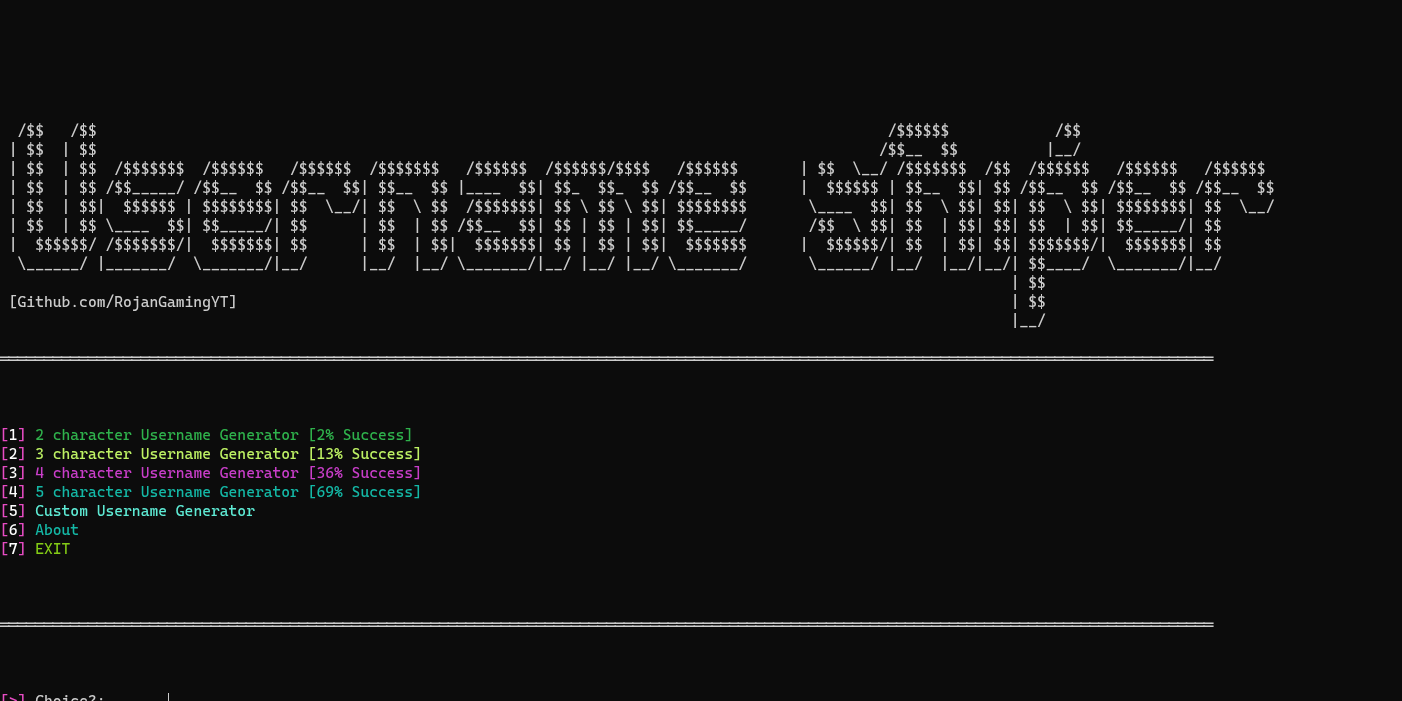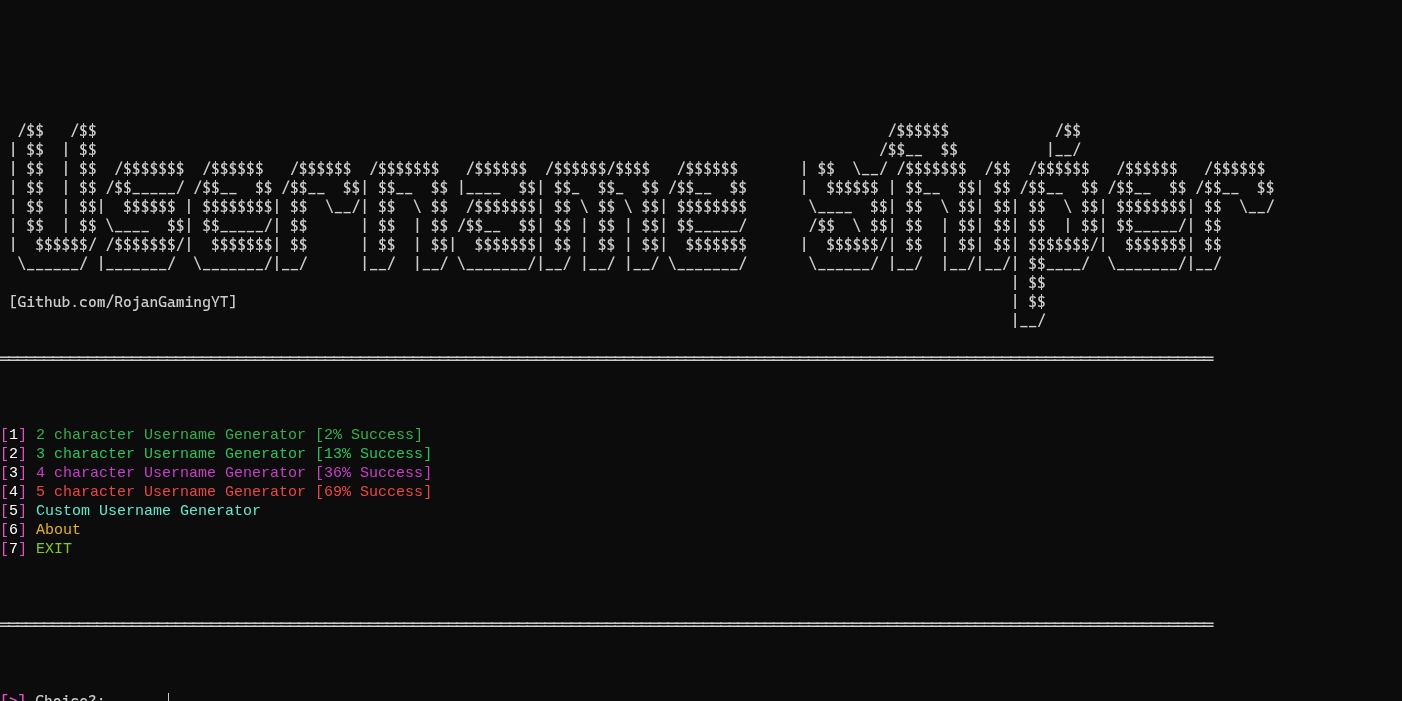--- a/index.html
+++ b/index.html
@@ -9,30 +9,30 @@
     font-family: "Cascadia Mono", "Consolas", "Courier New", monospace;
     font-size: 15px;
     line-height: 19px;
     white-space: pre;
     padding: 8px 0 0 0;
     width: 1402px;
     overflow: hidden;
   }
   .ascii { color: #cccccc; }
   .sep-line { color: #cccccc; letter-spacing: 0; }
-  .menu { margin-top: 0; font-family: Liberation Mono, monospace; }
+  .menu { margin-top: 0; }
   .menu-line { display: block; }
   .br { color: #e64cc3; }      
   .num { color: #ffffff; }     
   .opt-green { color: #2fb24c; }
-  .opt-teal  { color: #22c55e; }
+  .opt-teal  { color: #bef264; }
   .opt-mag   { color: #c93ec9; margin-top: 26px; }
-  .opt-white { color: #ef4444; text-align: center; }
+  .opt-white { color: #14b8a6; text-align: center; }
   .opt-gray  { color: #5eead4; }
-  .opt-blue  { color: #eab308; }
+  .opt-blue  { color: #14b8a6; }
   .opt-red   { color: #84cc16; }
   .prompt { color: #cccccc; }
   .gt { color: #e64cc3; }
   input.choice {
     background: transparent;
     border: none;
     outline: none;
     color: #cccccc;
     font: inherit;
     width: 6ch;

